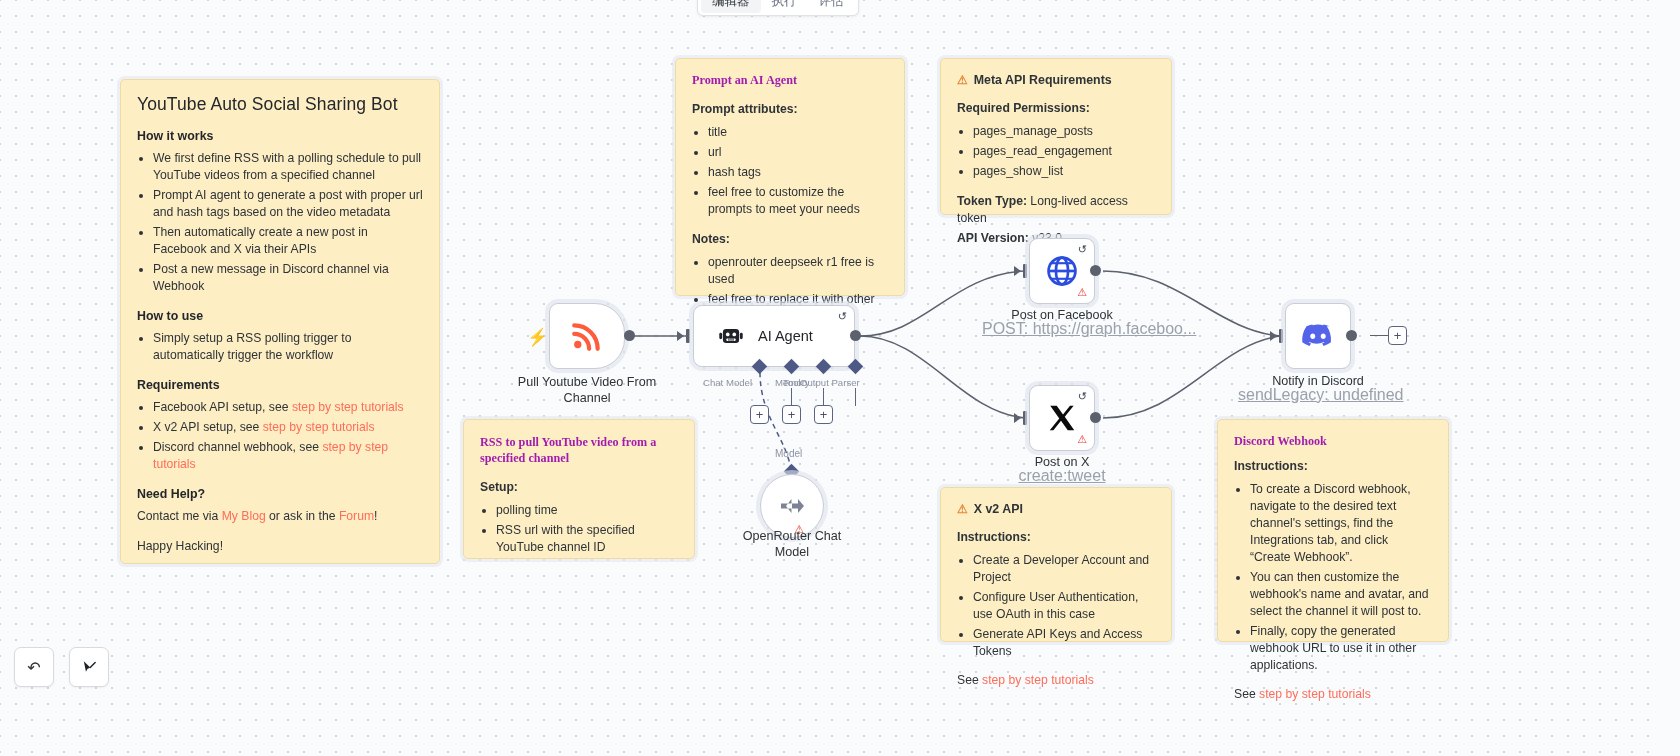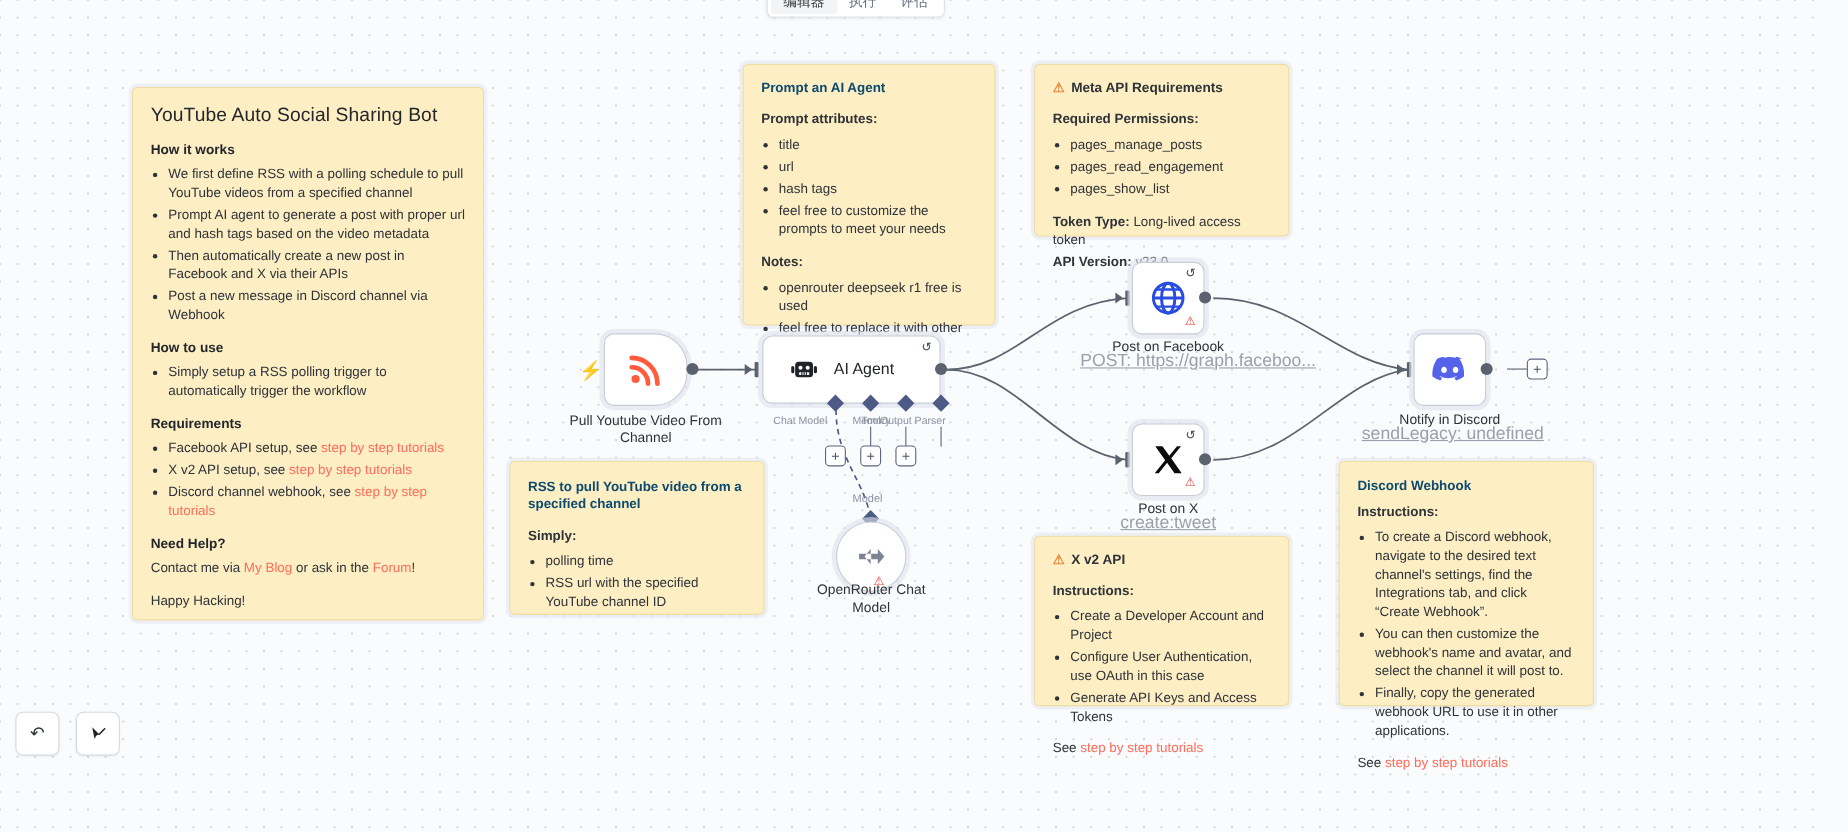--- a/index.html
+++ b/index.html
@@ -35,21 +35,21 @@
     position:absolute;
     background:#fdeec4;
     border:1px solid #f0dca0;
     border-radius:5px;
     padding:14px 16px;
     color:#2e3338;
     box-shadow:0 0 0 3px rgba(225,230,240,.55);
   }
   .sticky h1{ font-size:17.5px; font-weight:400; letter-spacing:.1px; margin-bottom:14px; color:#23272c;}
   .sticky h2{ font-size:12.4px; font-weight:700; margin:14px 0 7px; color:#23272c;}
-  .sticky h3{ font-size:12.2px; font-weight:700; margin-bottom:9px; color:#0c4a6e;}
+  .sticky h3{ font-size:12.2px; font-weight:700; margin-bottom:9px; color:#a21caf;font-family:Liberation Serif, serif;}
   .sticky p { font-size:12.2px; line-height:17px; margin-bottom:3px;}
   .sticky ul{ margin:0 0 2px 16px; }
   .sticky li{ font-size:12.2px; line-height:17px; margin-bottom:3px; }
   .sticky a, .lnk{ color:#ff6d5a; }
   .warn-title{ display:flex; align-items:center; gap:6px; font-size:12.4px; font-weight:700; margin-bottom:13px;}
   .warn-ico{ color:#e8883c; font-size:12px; }
   .mono-b{ font-weight:700; }
 
   
   .node{
@@ -208,21 +208,21 @@
     <p style="margin-top:13px;">
       <span class="mono-b">Token Type:</span><span> Long-lived access token</span>
     </p>
     <p>
       <span class="mono-b">API Version:</span><span> v23.0</span>
     </p>
   </div>
 
   <div class="sticky" style="left:463px; top:419px; width:232px; height:140px;">
     <h3 style="line-height:16px; margin-bottom:13px;">RSS to pull YouTube video from a specified channel</h3>
-    <p class="mono-b" style="margin-bottom:6px;">Simply:</p>
+    <p class="mono-b" style="margin-bottom:6px;">Setup:</p>
     <ul>
       <li>polling time</li>
       <li>RSS url with the specified YouTube channel ID</li>
     </ul>
   </div>
 
   <div class="sticky" style="left:940px; top:487px; width:232px; height:155px;">
     <div class="warn-title">
       <span class="warn-ico">⚠</span>
       <span>X v2 API</span>

